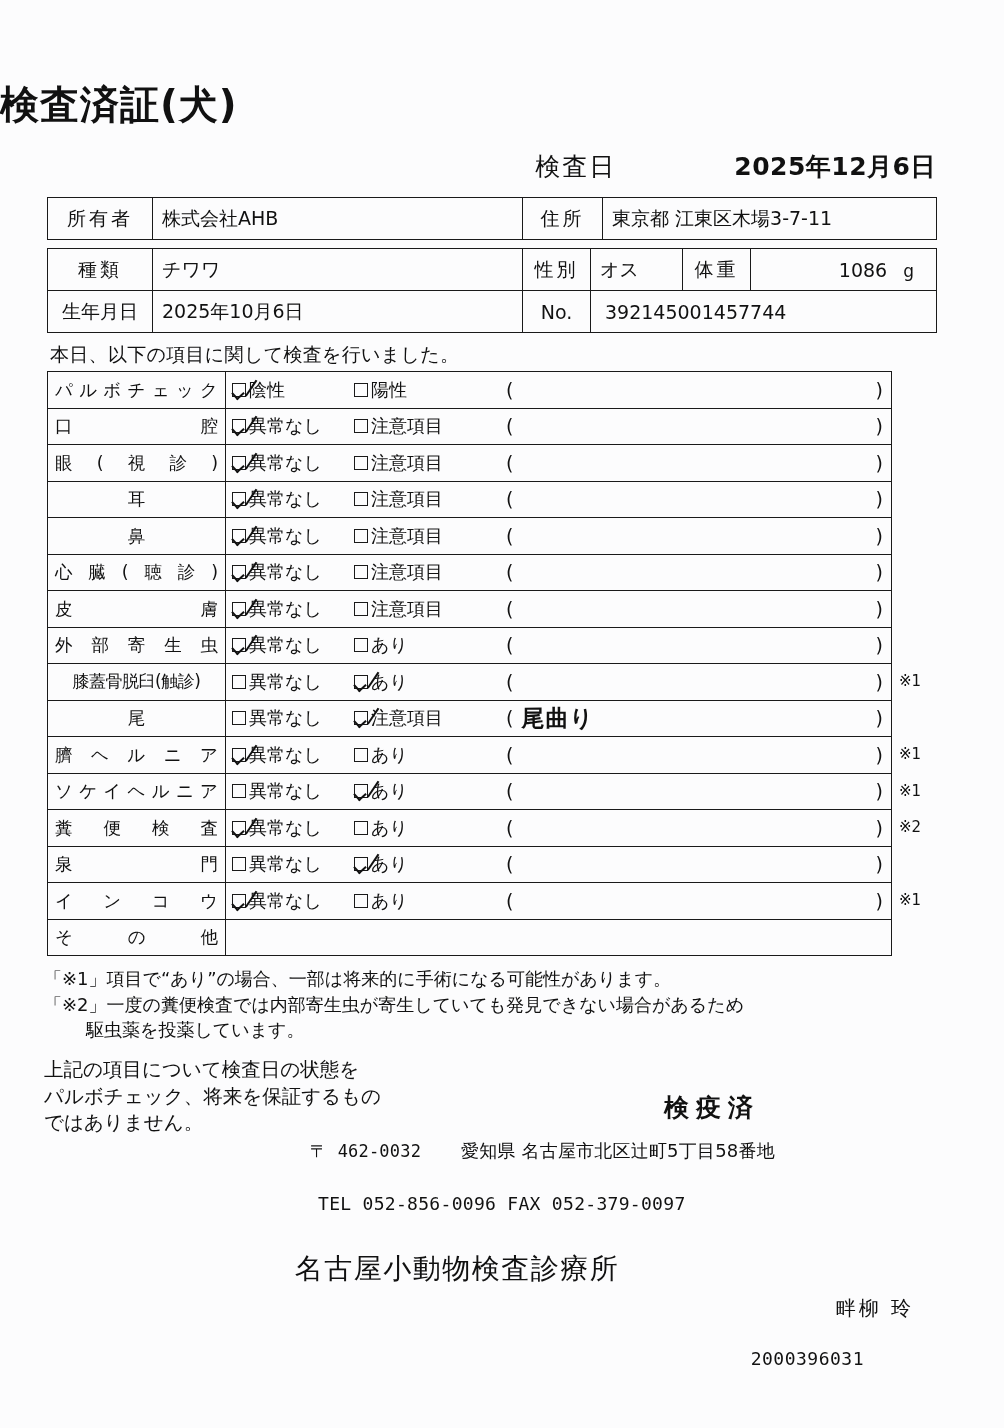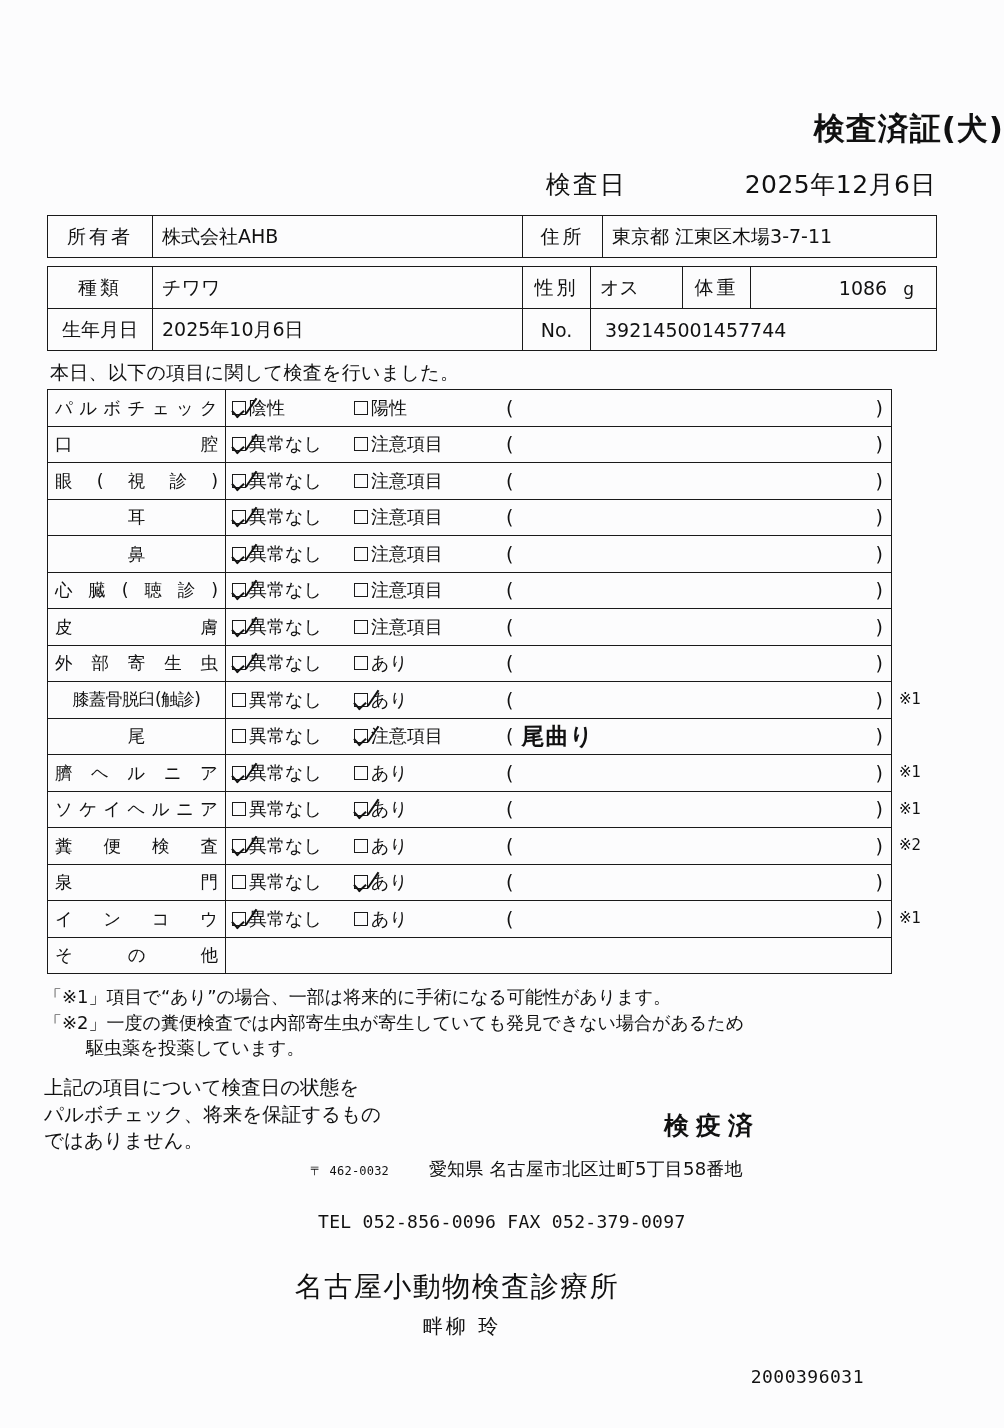--- a/index.html
+++ b/index.html
@@ -12,37 +12,37 @@
     position: relative;
     font-family: "DejaVu Sans", "Liberation Sans", sans-serif;
     color: #111111;
     background: #fcfcfd;
     overflow: hidden;
   }
   .page { position: absolute; inset: 0; padding: 0; }
 
   
   .title {
-    text-align: right;
-    font-size: 31px;
+    text-align: left;
+    font-size: 39px;
     font-weight: 700;
     letter-spacing: 1px;
-    margin-top: 108px;
+    margin-top: 78px;
   }
 
   
   .datebar {
     display: flex;
     justify-content: flex-end;
     align-items: center;
     margin: 18px 68px 14px 0;
     font-size: 25px;
   }
   .datebar .lbl { margin-right: 118px; letter-spacing: 2px; }
-  .datebar .val { font-weight: 400; letter-spacing: .5px; }
+  .datebar .val { font-weight: 700; letter-spacing: .5px; }
 
   
   .infotbl {
     border-collapse: collapse;
     width: 890px;
     margin: 0 0 0 47px;
     table-layout: fixed;
   }
   .infotbl td {
     border: 1.6px solid #1a1a1a;
@@ -197,41 +197,42 @@
     font-size: 25px;
     font-weight: 700;
     letter-spacing: 7px;
   }
 
   .addr {
     margin: 2px 0 0 310px;
     font-size: 18px;
     letter-spacing: .2px;
   }
-  .addr .zip { font-family: "DejaVu Sans Mono", monospace; font-size: 12px; }
+  .addr .zip { font-family: "DejaVu Sans Mono", monospace; font-size: 17px; }
   .tel {
     margin: 30px 0 0 318px;
     font-size: 18px;
     font-family: "DejaVu Sans Mono", monospace;
     letter-spacing: .3px;
   }
   .clinic {
     margin: 36px 0 0 0;
     text-align: center;
     padding-right: 90px;
   }
   .clinic .name {
     font-size: 28px;
     letter-spacing: 1.5px;
   }
   .clinic .vet {
     font-size: 20px;
     letter-spacing: 3px;
     margin-top: 7px;
     padding-left: 10px;
+    text-align: right;
   }
   .refno {
     margin-top: 26px;
     text-align: right;
     padding-right: 140px;
     font-size: 18px;
     font-family: "DejaVu Sans Mono", monospace;
     letter-spacing: .5px;
   }
 </style>

